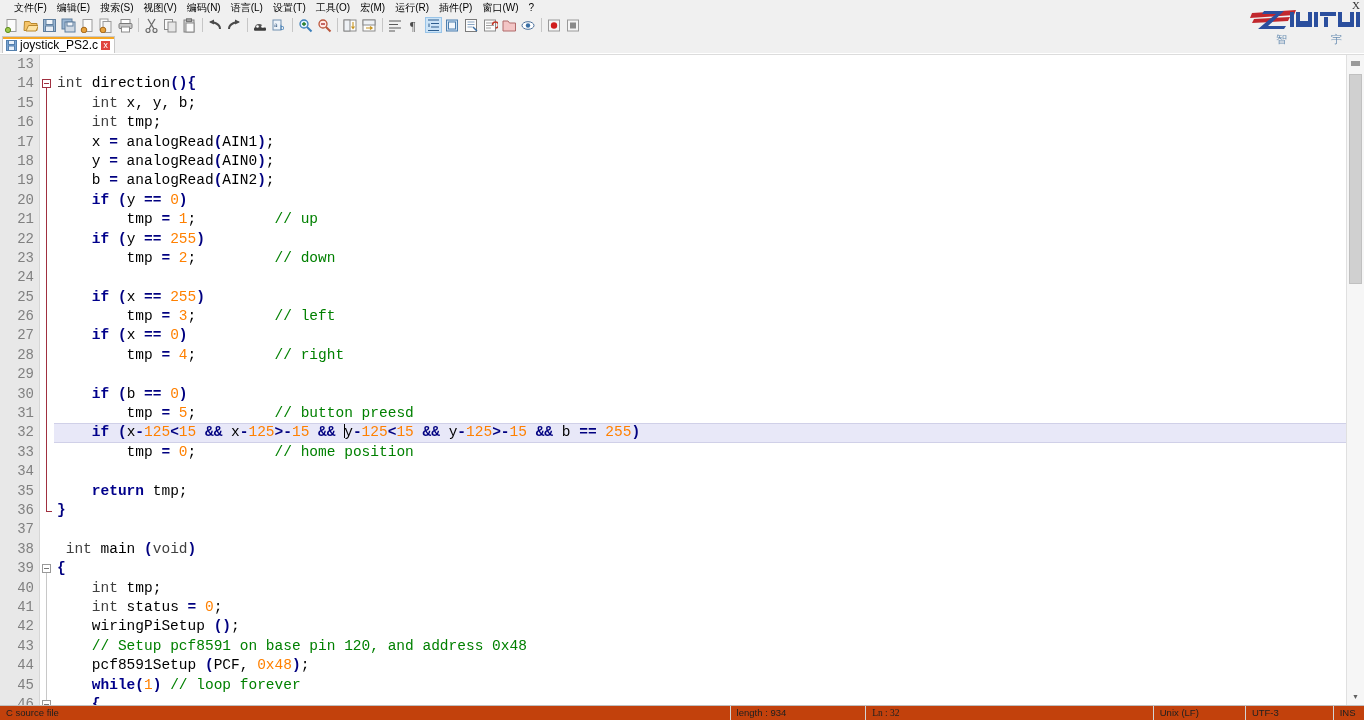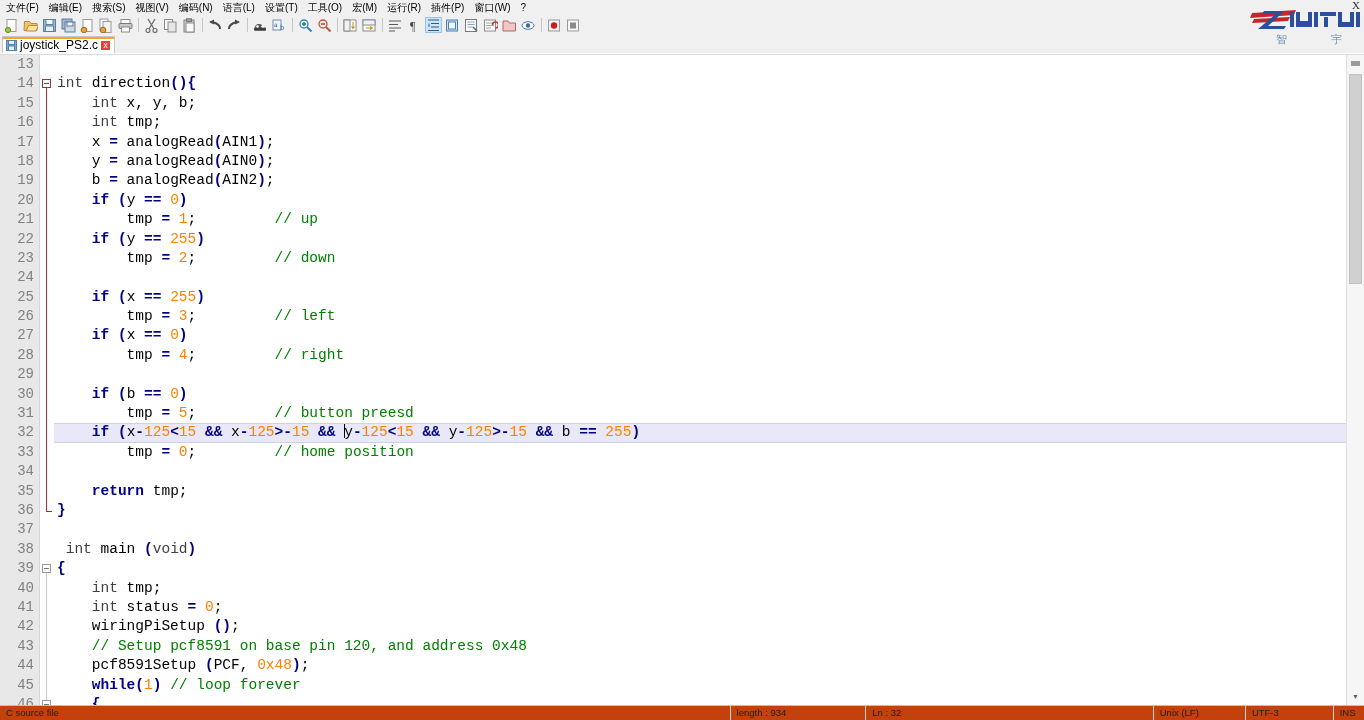--- a/index.html
+++ b/index.html
@@ -16,21 +16,21 @@
     flex-direction: column;
     background: #f0f0f0;
   }
 
   
   .menubar {
     height: 15px;
     background: #f0f0f0;
     display: flex;
     align-items: center;
-    padding-left: 1px;
+    padding-left: 9px;
     position: relative;
     border-bottom: 1px solid #f0f0f0;
     flex: 0 0 auto;
   }
   .menu-item {
     font-size: 10px;
     color: #000;
     padding: 0 5px;
     line-height: 15px;
     white-space: nowrap;
@@ -271,21 +271,21 @@
     height: 14px;
     line-height: 14px;
     padding-left: 6px;
     box-sizing: border-box;
     overflow: hidden;
     white-space: nowrap;
     border-right: 1px solid #d4d4d4;
   }
   .sb-doc   { width: 840px; }
   .sb-len   { width: 155px; }
-  .sb-pos   { width: 330px; }
+  .sb-pos   { width: 330px; font-family: Liberation Serif, serif; }
   .sb-eol   { width: 105px; }
   .sb-enc   { width: 100px; }
   .sb-ins   { width: 34px; border-right: none; }
   .sb-inner { display:flex; gap: 30px; flex-direction: column; }
 </style>
 </head>
 <body>
 
 <div id="app">
 

